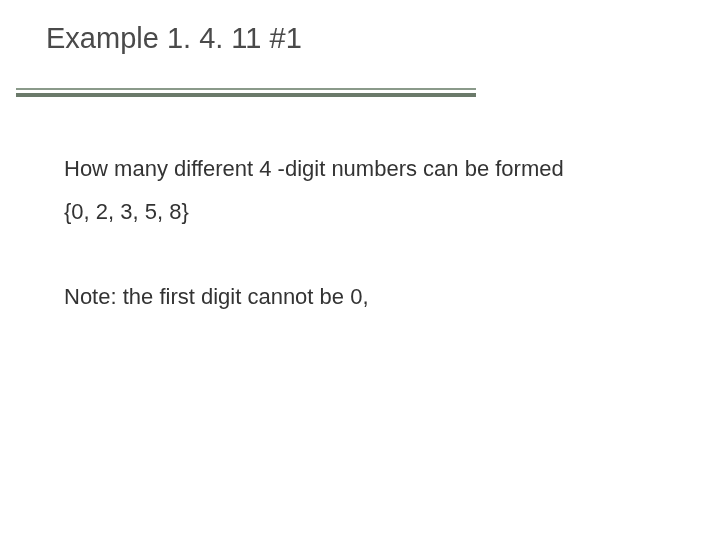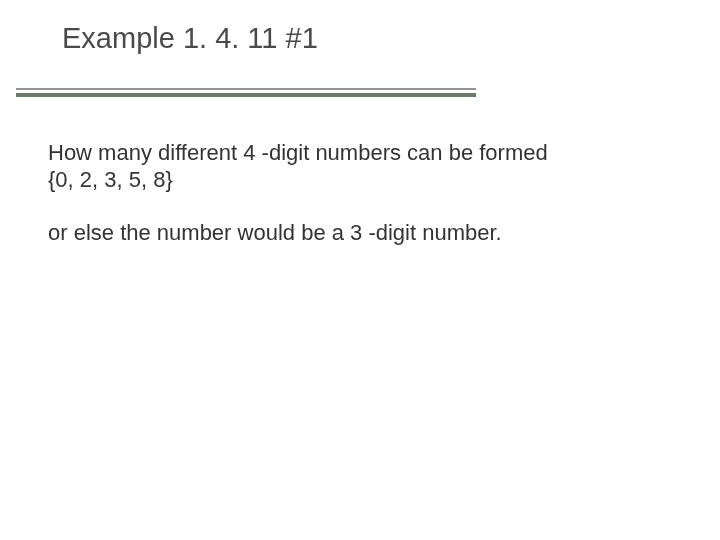--- a/index.html
+++ b/index.html
@@ -13,21 +13,21 @@
     overflow: hidden;
   }
   .slide {
     position: relative;
     width: 720px;
     height: 540px;
     box-sizing: border-box;
   }
   .title {
     position: absolute;
-    left: 62px;
+    left: 46px;
     top: 22px;
     font-size: 29px;
     font-weight: 400;
     color: #4a4a4a;
   }
   .underline-group {
     position: absolute;
     left: 16px;
     top: 88px;
     width: 460px;
@@ -44,21 +44,21 @@
   .body {
     position: absolute;
     left: 48px;
     top: 140px;
     right: 60px;
     font-size: 22px;
     line-height: 1.22;
     color: #333;
   }
   .body p {
-    margin: 0;
+    margin: 16px;
   }
   .para-gap {
     height: 26px;
   }
 </style>
 </head>
 <body>
 
 <div class="slide">
 
@@ -66,16 +66,16 @@
 
   <div class="underline-group">
     <div class="line-thin"></div>
     <div class="line-thick"></div>
   </div>
 
   <div class="body">
     <p>How many different 4 -digit numbers can be formed</p>
     <p>{0, 2, 3, 5, 8}</p>
     <div class="para-gap"></div>
-    <p>or else the number would be a 3 -digit number.</p>
+    <p>Note: the first digit cannot be 0,</p>
   </div>
 
 </div>
 
 </body></html>

